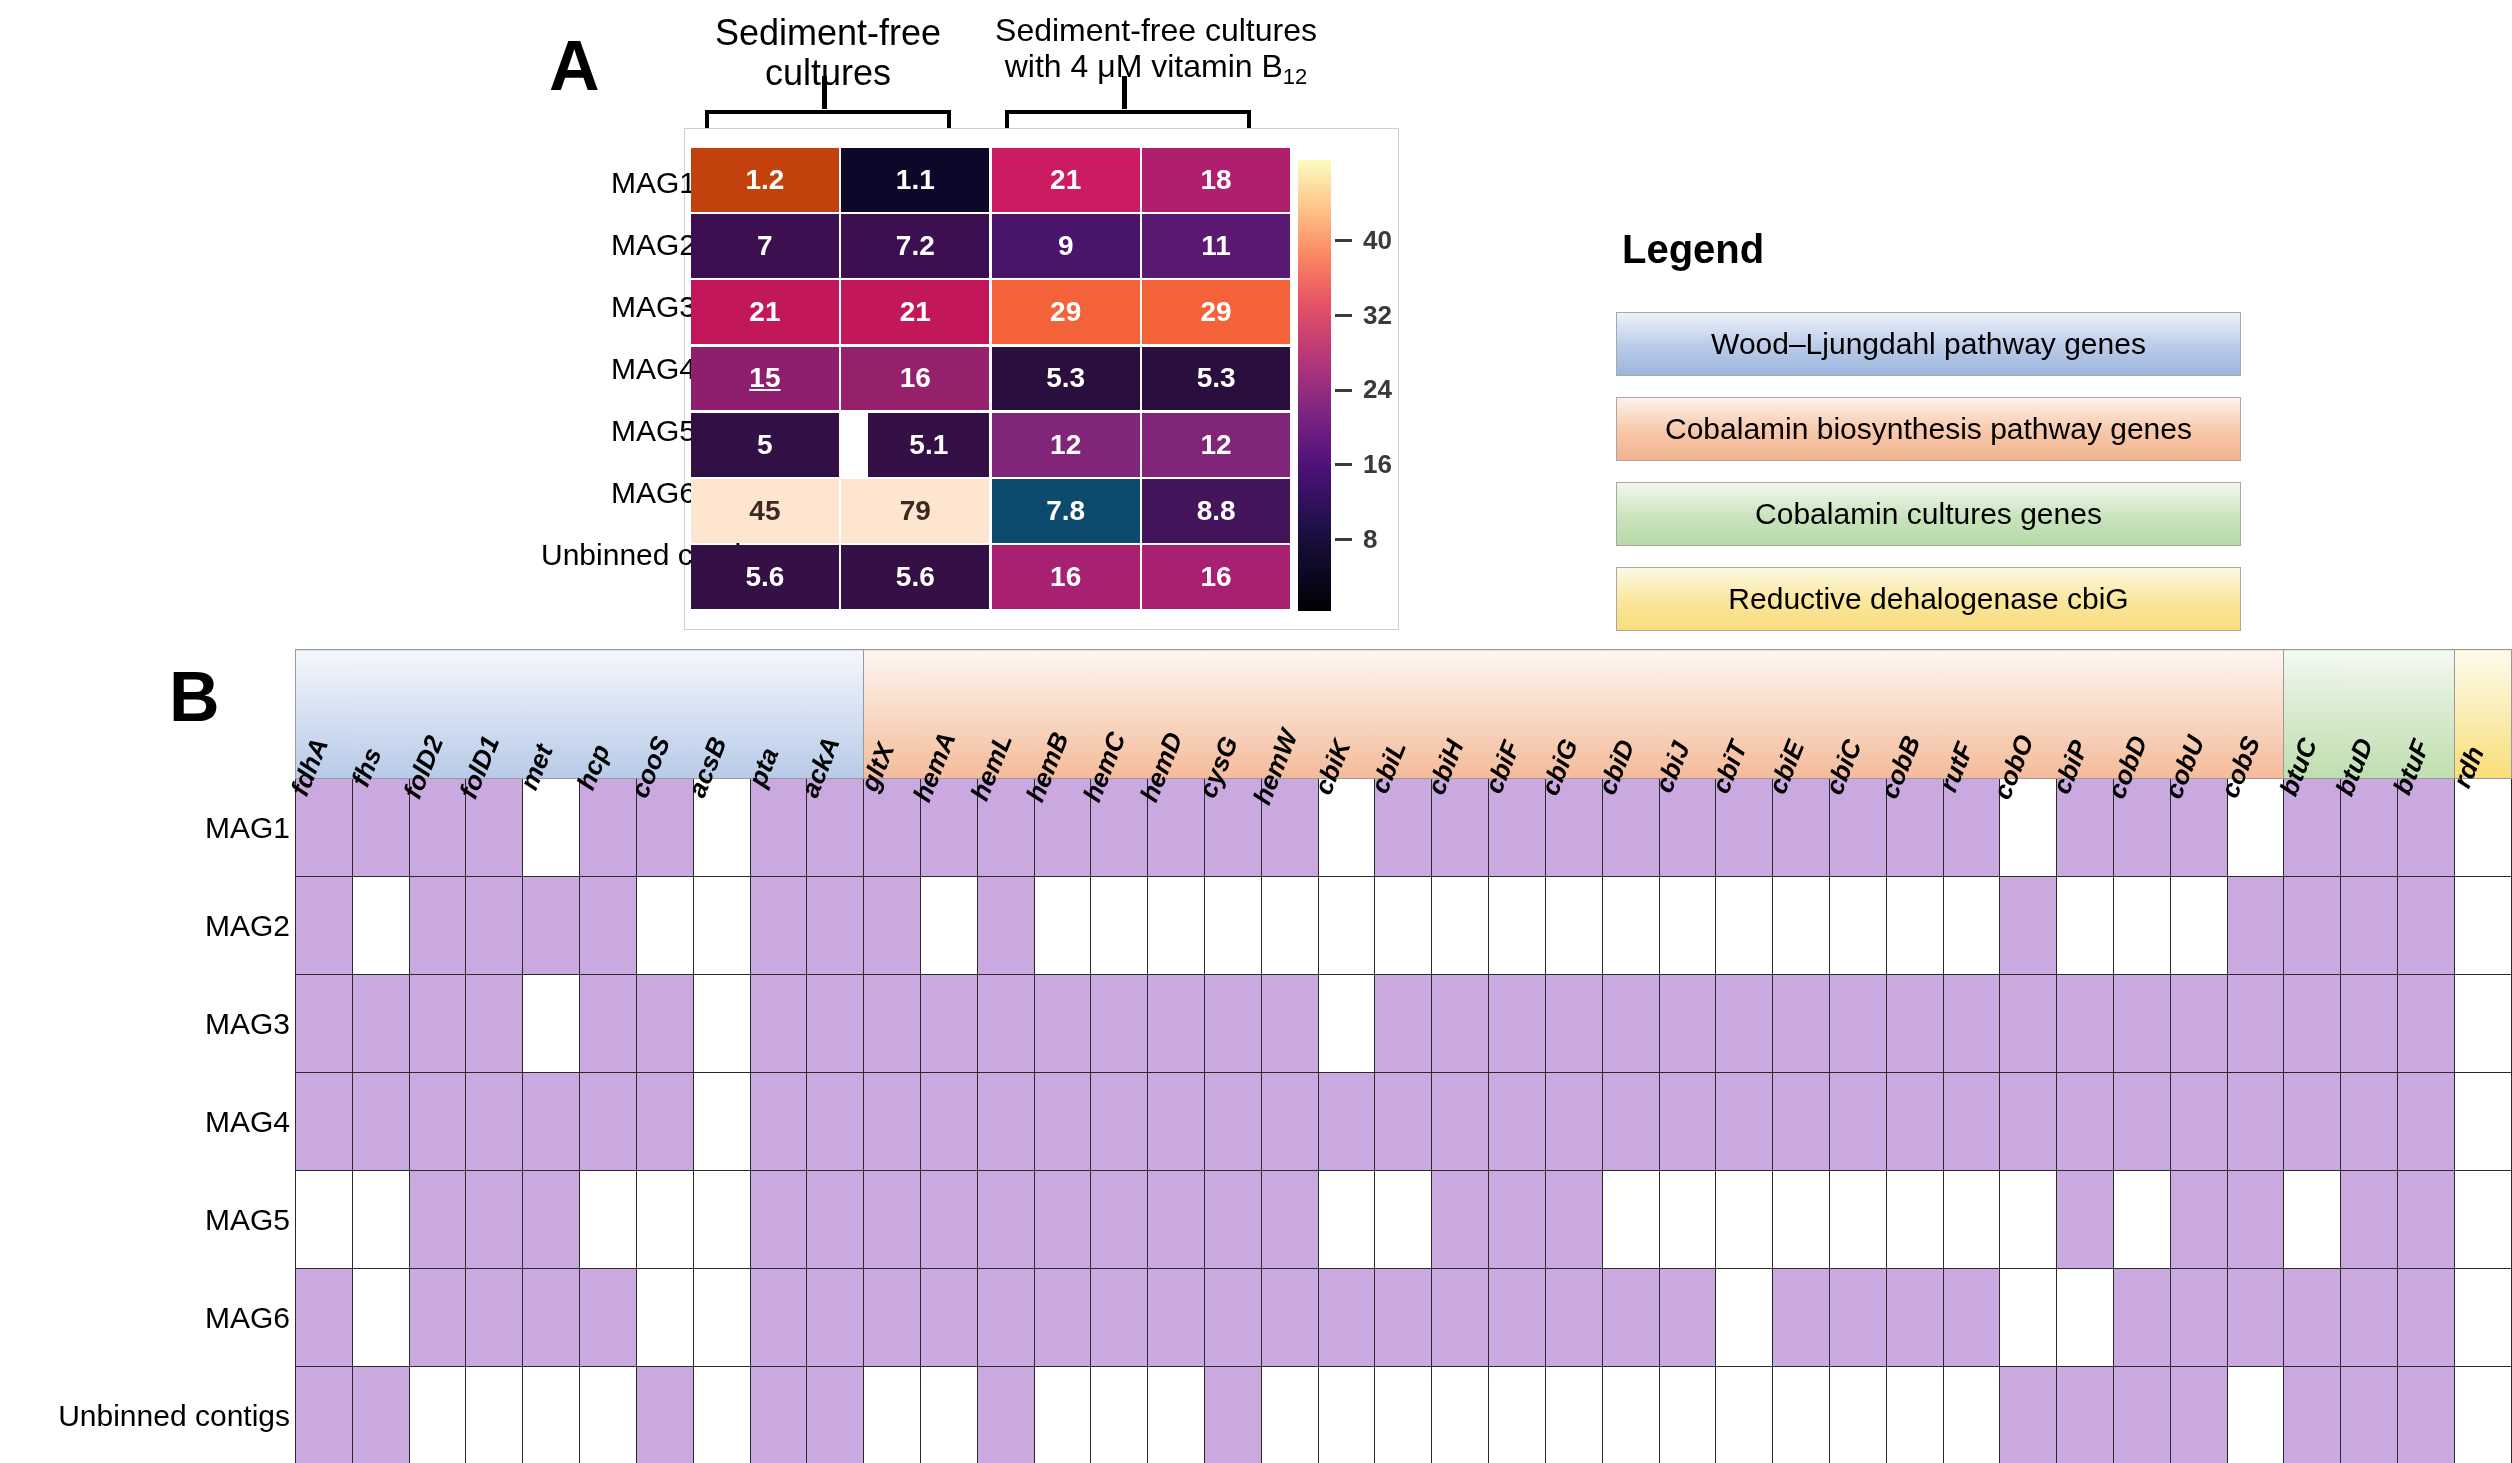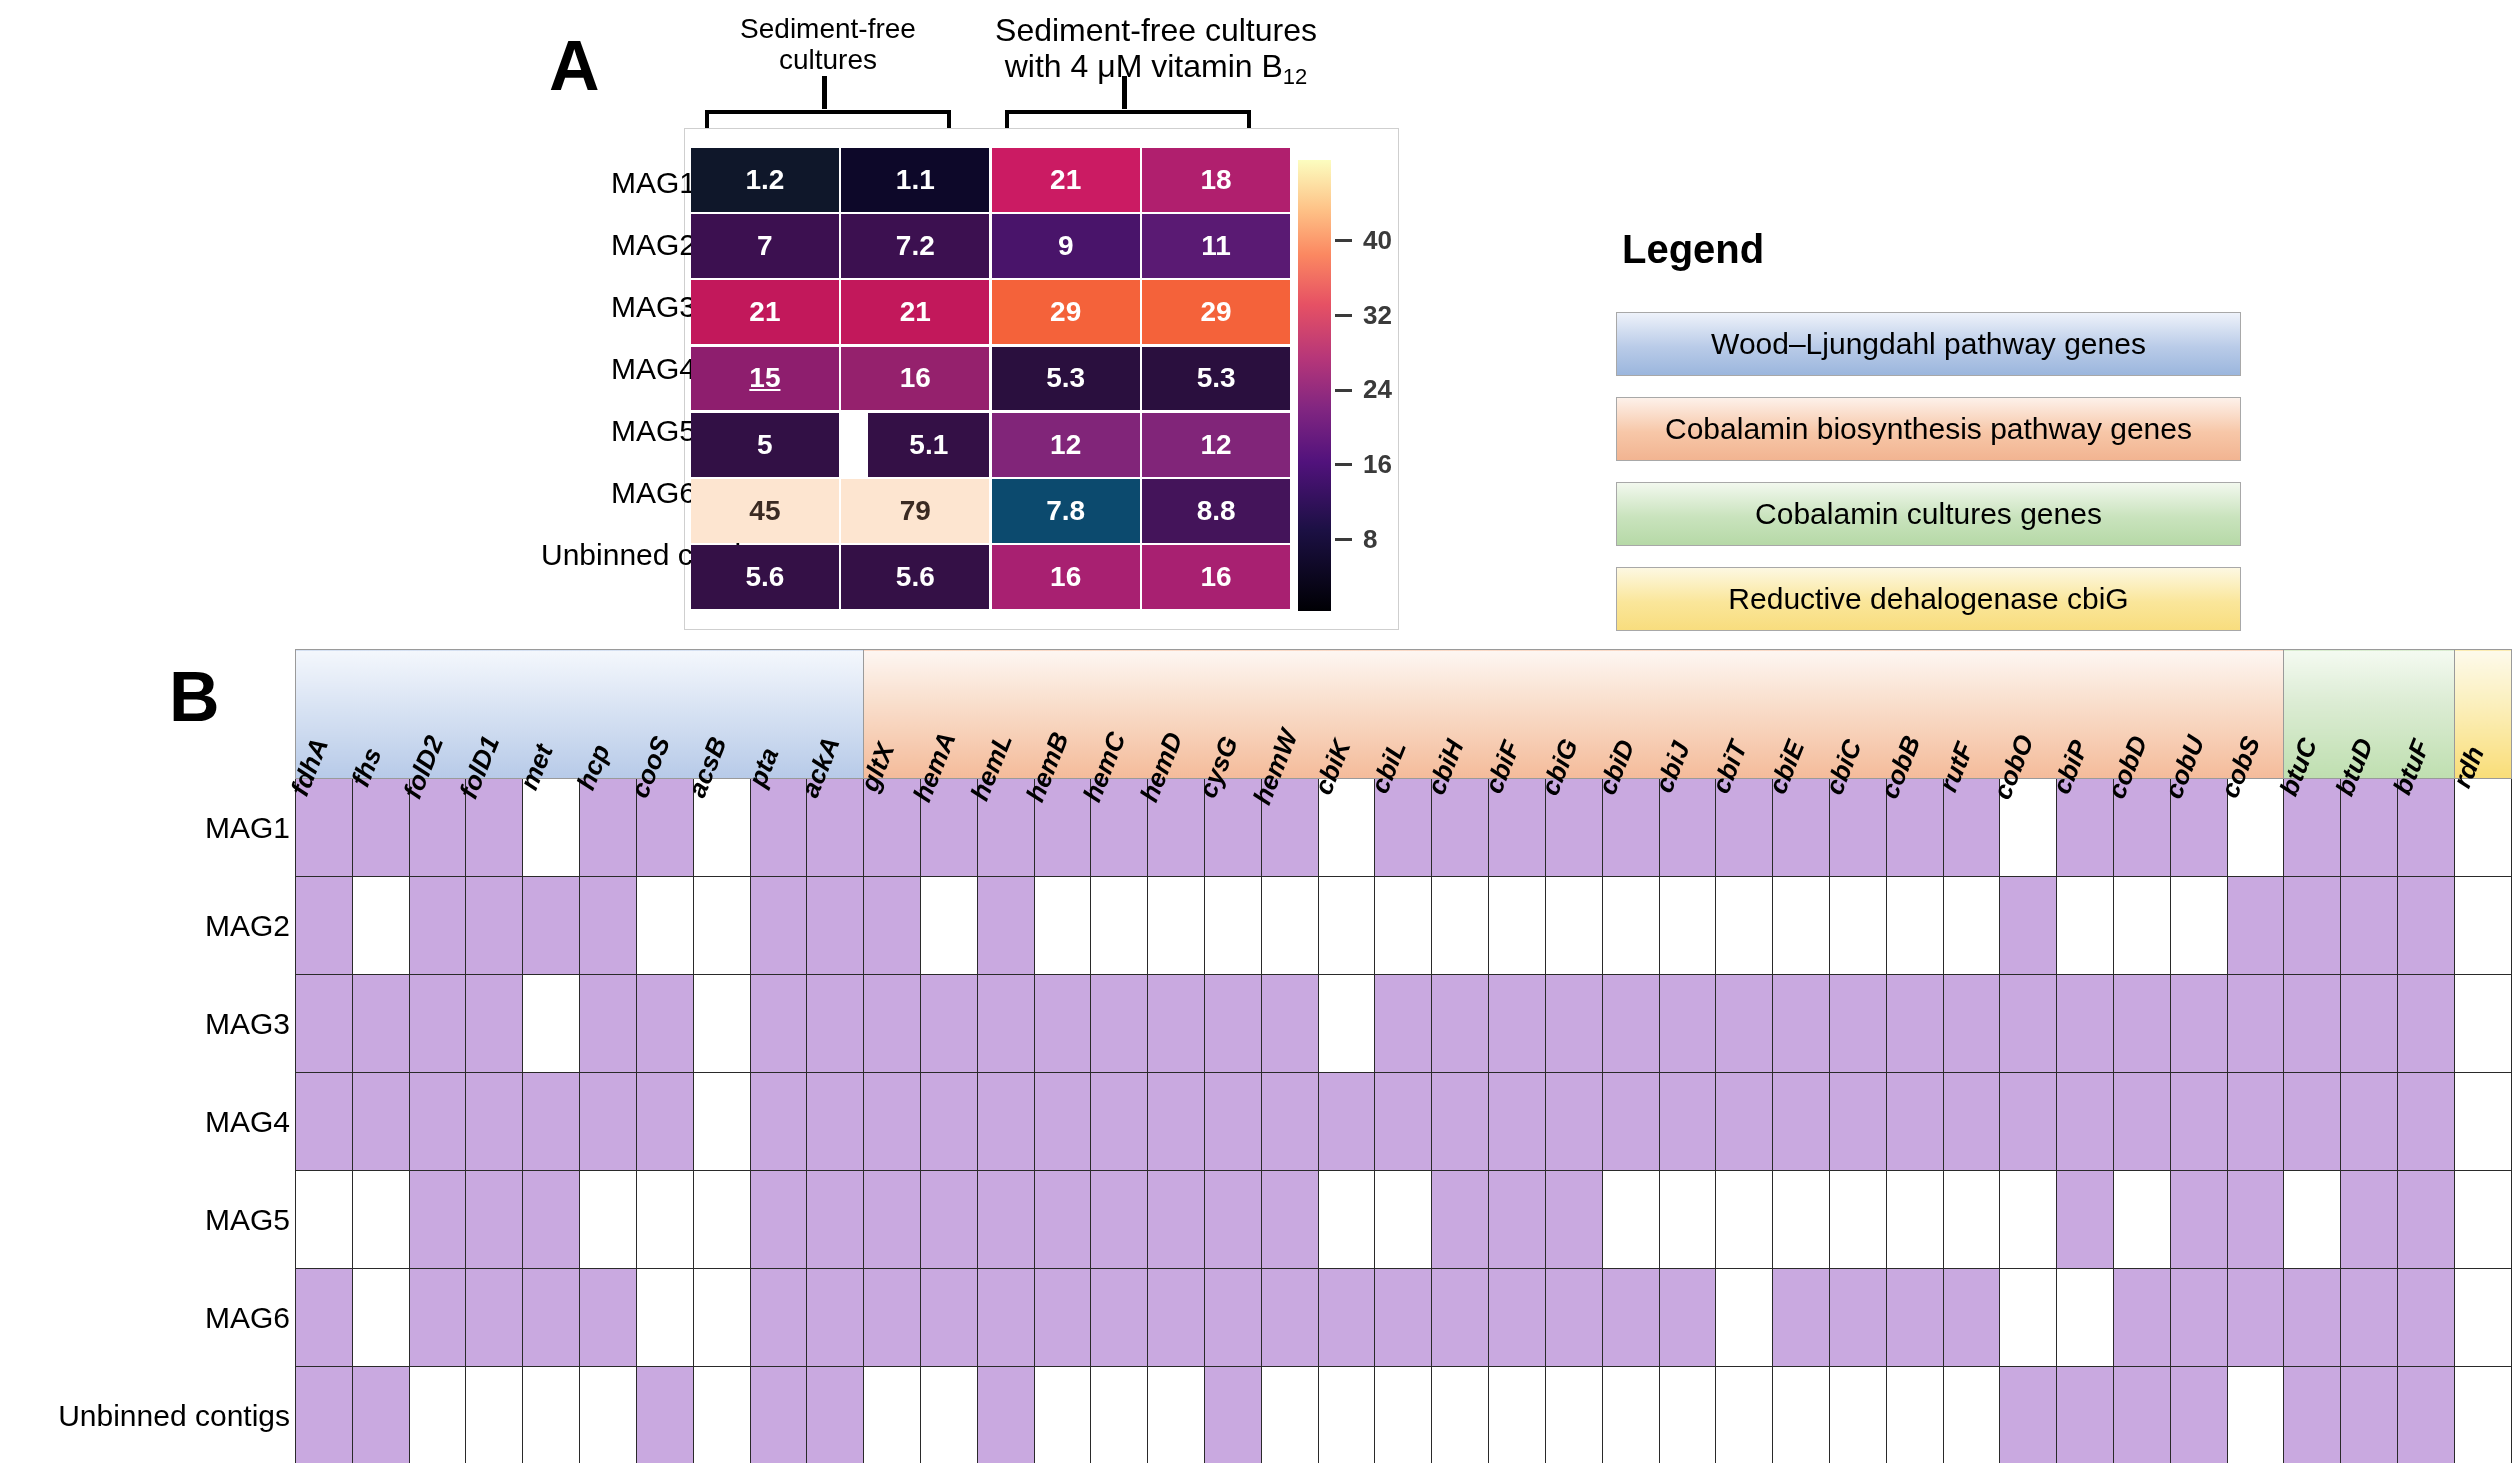--- a/index.html
+++ b/index.html
@@ -1,20 +1,20 @@
 <!DOCTYPE html>
 <html style="font-size:10.3px"><head>
 <meta charset="utf-8">
 <style>
   html,body{margin:0;padding:0;background:#ffffff;}
   body{width:2512px;height:1464px;position:relative;font-family:"Liberation Sans",sans-serif;overflow:hidden;}
 
   
   #panelA-label{position:absolute;left:549px;top:31px;font-size:70px;font-weight:bold;color:#000;line-height:1;}
-  #bracket-group-1-text{position:absolute;left:712px;top:13px;width:232px;text-align:center;font-size:28px;color:#000;line-height:1.12;}
+  #bracket-group-1-text{position:absolute;left:712px;top:13px;width:232px;text-align:center;font-size:36px;color:#000;line-height:1.12;}
   #bracket-group-2-text{position:absolute;left:979px;top:13px;width:354px;text-align:center;font-size:32px;color:#000;line-height:1.12;}
   .bracket{position:absolute;border:4.5px solid #000;border-bottom:none;height:24.5px;}
   .bracket-stem{position:absolute;width:4.5px;background:#000;height:33px;}
 
   #heatA-frame{position:absolute;left:684px;top:128px;width:715px;height:502px;border:1.9px solid #cfcfcf;background:#fff;box-sizing:border-box;}
   #heatA-rowlabels{position:absolute;left:541px;top:152px;width:155px;}
   .hmA-rowlabel{height:62px;line-height:62px;text-align:right;font-size:30px;color:#000;white-space:nowrap;}
   #heatA-grid{position:absolute;left:691px;top:148px;width:599px;height:461px;display:grid;grid-template-columns:repeat(4,1fr);grid-template-rows:repeat(7,1fr);gap:2.6px;}
   .hmA-cell{display:flex;align-items:center;justify-content:center;font-size:28px;font-weight:600;}
   #cbarA{position:absolute;left:1298px;top:160px;width:33px;height:451px;
@@ -70,21 +70,21 @@
 <div id="heatA-rowlabels">
     <div class="hmA-rowlabel">MAG1</div>
     <div class="hmA-rowlabel">MAG2</div>
     <div class="hmA-rowlabel">MAG3</div>
     <div class="hmA-rowlabel">MAG4</div>
     <div class="hmA-rowlabel">MAG5</div>
     <div class="hmA-rowlabel">MAG6</div>
     <div class="hmA-rowlabel">Unbinned contigs</div>
   </div>
 <div id="heatA-grid">
-    <div class="hmA-cell" style="background: #0f172a; color: rgb(255, 255, 255);">1.2</div>
+    <div class="hmA-cell" style="background: #c2410c; color: rgb(255, 255, 255);">1.2</div>
     <div class="hmA-cell" style="background: rgb(13, 8, 41); color: rgb(255, 255, 255);">1.1</div>
     <div class="hmA-cell" style="background: rgb(203, 27, 99); color: rgb(255, 255, 255);">21</div>
     <div class="hmA-cell" style="background: rgb(176, 31, 110); color: rgb(255, 255, 255);">18</div>
     <div class="hmA-cell" style="background: rgb(60, 16, 80); color: rgb(255, 255, 255);">7</div>
     <div class="hmA-cell" style="background: rgb(60, 16, 80); color: rgb(255, 255, 255);">7.2</div>
     <div class="hmA-cell" style="background: rgb(73, 20, 106); color: rgb(255, 255, 255);">9</div>
     <div class="hmA-cell" style="background: rgb(90, 26, 115); color: rgb(255, 255, 255);">11</div>
     <div class="hmA-cell" style="background: rgb(194, 24, 91); color: rgb(255, 255, 255);">21</div>
     <div class="hmA-cell" style="background: rgb(194, 24, 91); color: rgb(255, 255, 255);">21</div>
     <div class="hmA-cell" style="background: rgb(244, 98, 58); color: rgb(255, 255, 255);">29</div>

